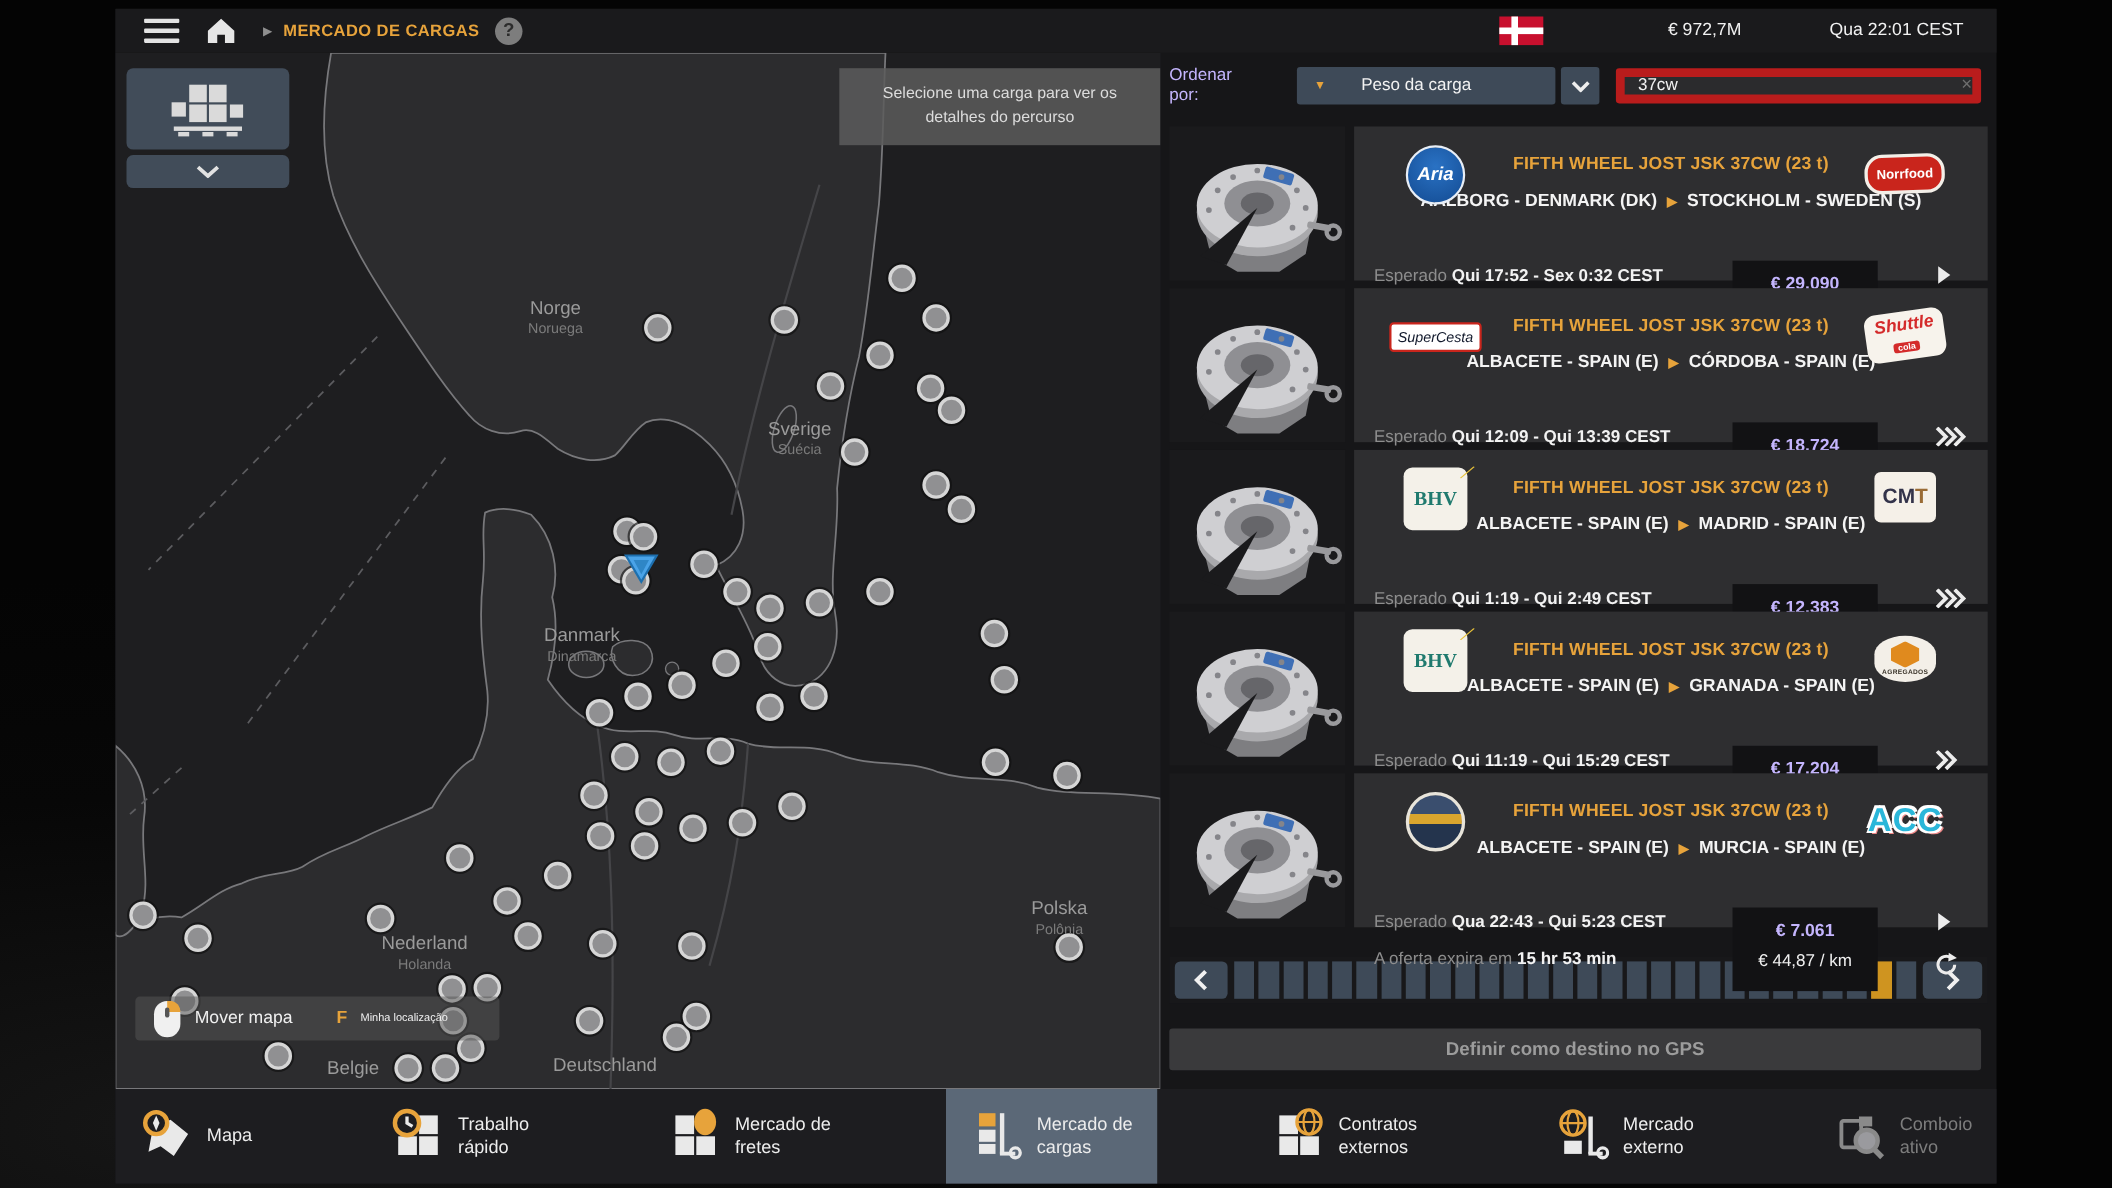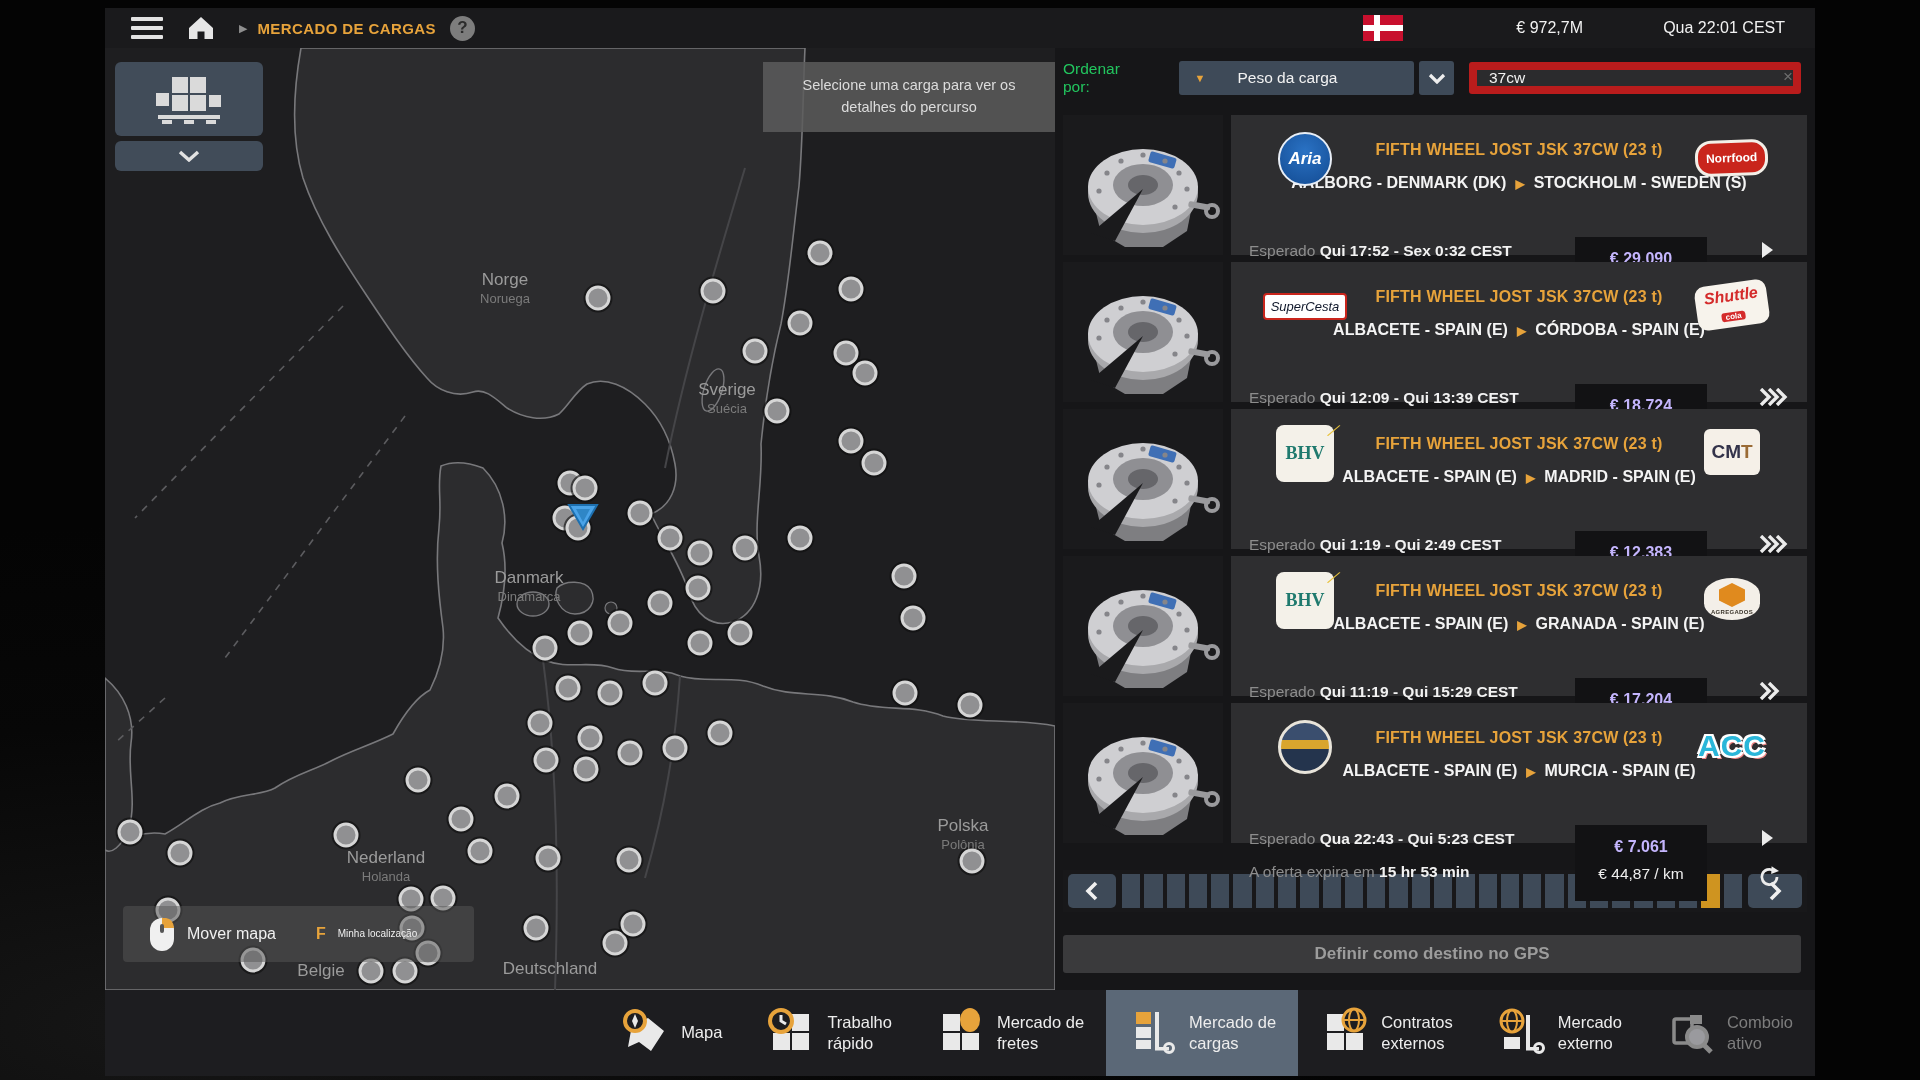--- a/index.html
+++ b/index.html
@@ -31,30 +31,30 @@
   .map svg.base{position:absolute;left:0;top:0;}
   .country{position:absolute;transform:translateX(-50%);text-align:center;pointer-events:none;}
   .country .nm{color:#9b9b9b;font-size:17px;}
   .country .sb{color:#7b7b7b;font-size:13px;margin-top:1px;}
   .maptool{position:absolute;left:10px;top:14px;width:148px;height:74px;background:#414c59;border-radius:6px;
            display:flex;align-items:center;justify-content:center;cursor:pointer;}
   .maptool2{position:absolute;left:10px;top:93px;width:148px;height:30px;background:#414c59;border-radius:6px;
            display:flex;align-items:center;justify-content:center;cursor:pointer;}
   .hintbox{position:absolute;right:0;top:14px;width:292px;height:70px;background:rgba(92,92,92,.85);
            color:#dcdcdc;font-size:14.5px;display:flex;flex-direction:column;align-items:center;justify-content:center;line-height:1.5;}
-  .mapctrl{position:absolute;left:18px;top:858px;height:56px;background:rgba(85,85,85,.5);border-radius:4px;
-           display:flex;align-items:center;padding:0 26px;gap:12px;}
+  .mapctrl{position:absolute;left:18px;top:858px;height:40px;background:rgba(85,85,85,.5);border-radius:4px;
+           display:flex;align-items:center;padding:0 16px;gap:12px;}
   .mapctrl .t{color:#f0f0f0;font-size:16px;}
   .mapctrl .key{color:#e7a33b;font-weight:bold;font-size:16px;margin-left:28px;}
   .mapctrl .loc{color:#f0f0f0;font-size:10px;line-height:1.2;width:110px;}
 
   
   .panel{width:752px;box-sizing:border-box;padding:7px 0 0 8px;}
   .sortrow{height:46px;display:flex;align-items:center;}
-  .sortlbl{margin-left:auto;color:#22c55e;font-size:15.5px;margin-right:31px;}
+  .sortlbl{margin-left:auto;color:#c4b5fd;font-size:15.5px;margin-right:31px;}
   .dropdown{width:245px;height:34px;background:#3e4a58;border-radius:3px;display:flex;align-items:center;cursor:pointer;}
   .dropdown .tri{color:#e7a33b;font-size:11px;margin-left:16px;}
   .dropdown .val{color:#f2f2f2;font-size:15.5px;margin-left:32px;}
   .chevbtn{width:36px;height:34px;background:#3e4a58;border-radius:3px;margin-left:5px;
            display:flex;align-items:center;justify-content:center;cursor:pointer;}
   .search{position:relative;margin-left:15px;margin-right:6px;}
   .search input{width:332px;height:32px;box-sizing:border-box;background:#2b2b2d;border:8px solid #b91c1c;
         border-radius:3px;color:#f2f2f2;font-size:15.5px;padding:0 30px 0 12px;outline:none;font-family:inherit;}
   .search .x{position:absolute;right:8px;top:5px;color:#6e6e6e;font-size:17px;cursor:pointer;}
 
@@ -108,21 +108,21 @@
   .pagebar{margin-top:27px;height:42px;background:#18181a;display:flex;align-items:center;padding:0 5px;box-sizing:border-box;}
   .pgbtn{width:48px;height:34px;background:#3e4a58;border-radius:5px;display:flex;align-items:center;justify-content:center;cursor:pointer;flex:none;}
   .segments{flex:1;display:flex;gap:4px;margin:0 6px;}
   .seg{flex:1;height:34px;background:#3e4a58;cursor:pointer;}
   .seg.active{background:#cf9420;}
 
   .gpsbtn{margin-top:23px;margin-right:6px;height:38px;background:#3a3a3c;border-radius:3px;color:#9c9c9c;
           font-weight:bold;font-size:17px;display:flex;align-items:center;justify-content:center;cursor:pointer;}
 
   
-  .navbar{height:86px;background:#1d1d20;display:flex;justify-content:flex-end;align-items:stretch;}
+  .navbar{height:86px;background:#1d1d20;display:flex;justify-content:space-between;align-items:stretch;}
   .navitem{display:flex;align-items:center;gap:13px;padding:0 22px;cursor:pointer;}
   .navitem .lab{color:#ededed;font-size:16.5px;line-height:1.28;}
   .navitem.active{background:#5b6877;}
   .navitem.disabled .lab{color:#7d7d7d;}
 </style>
 </head>
 <body>
 
 <div id="window">
 

